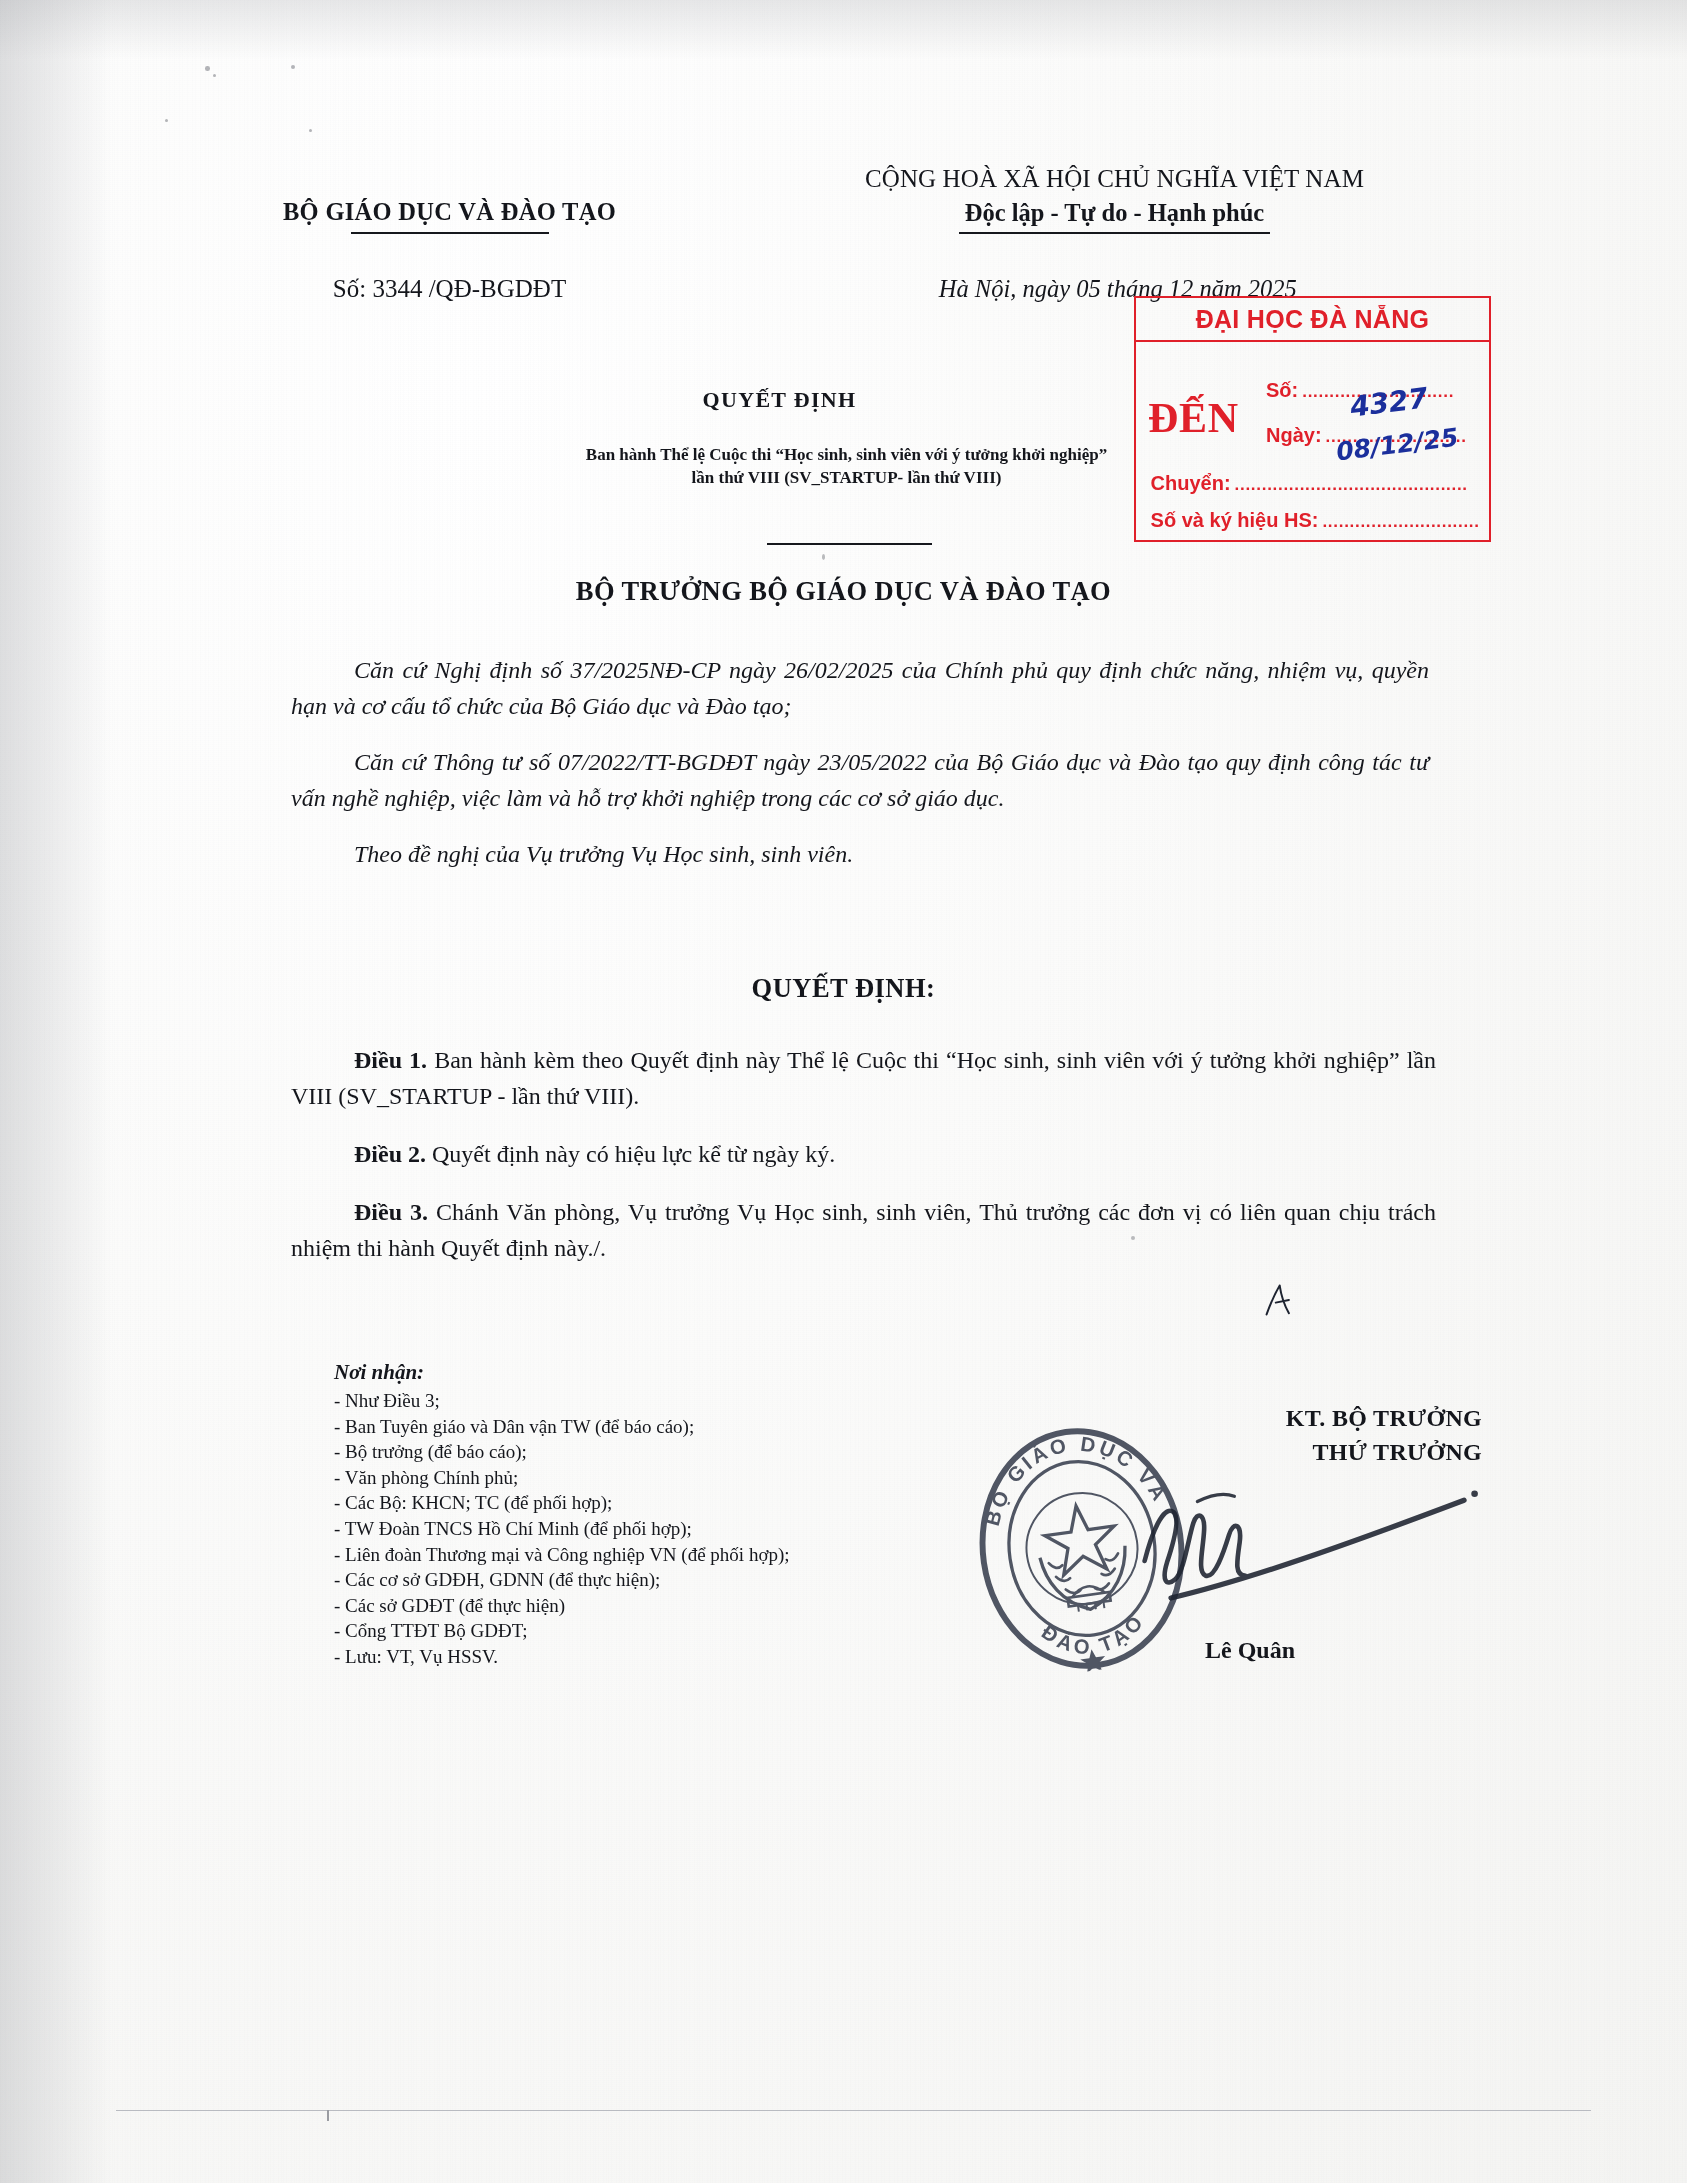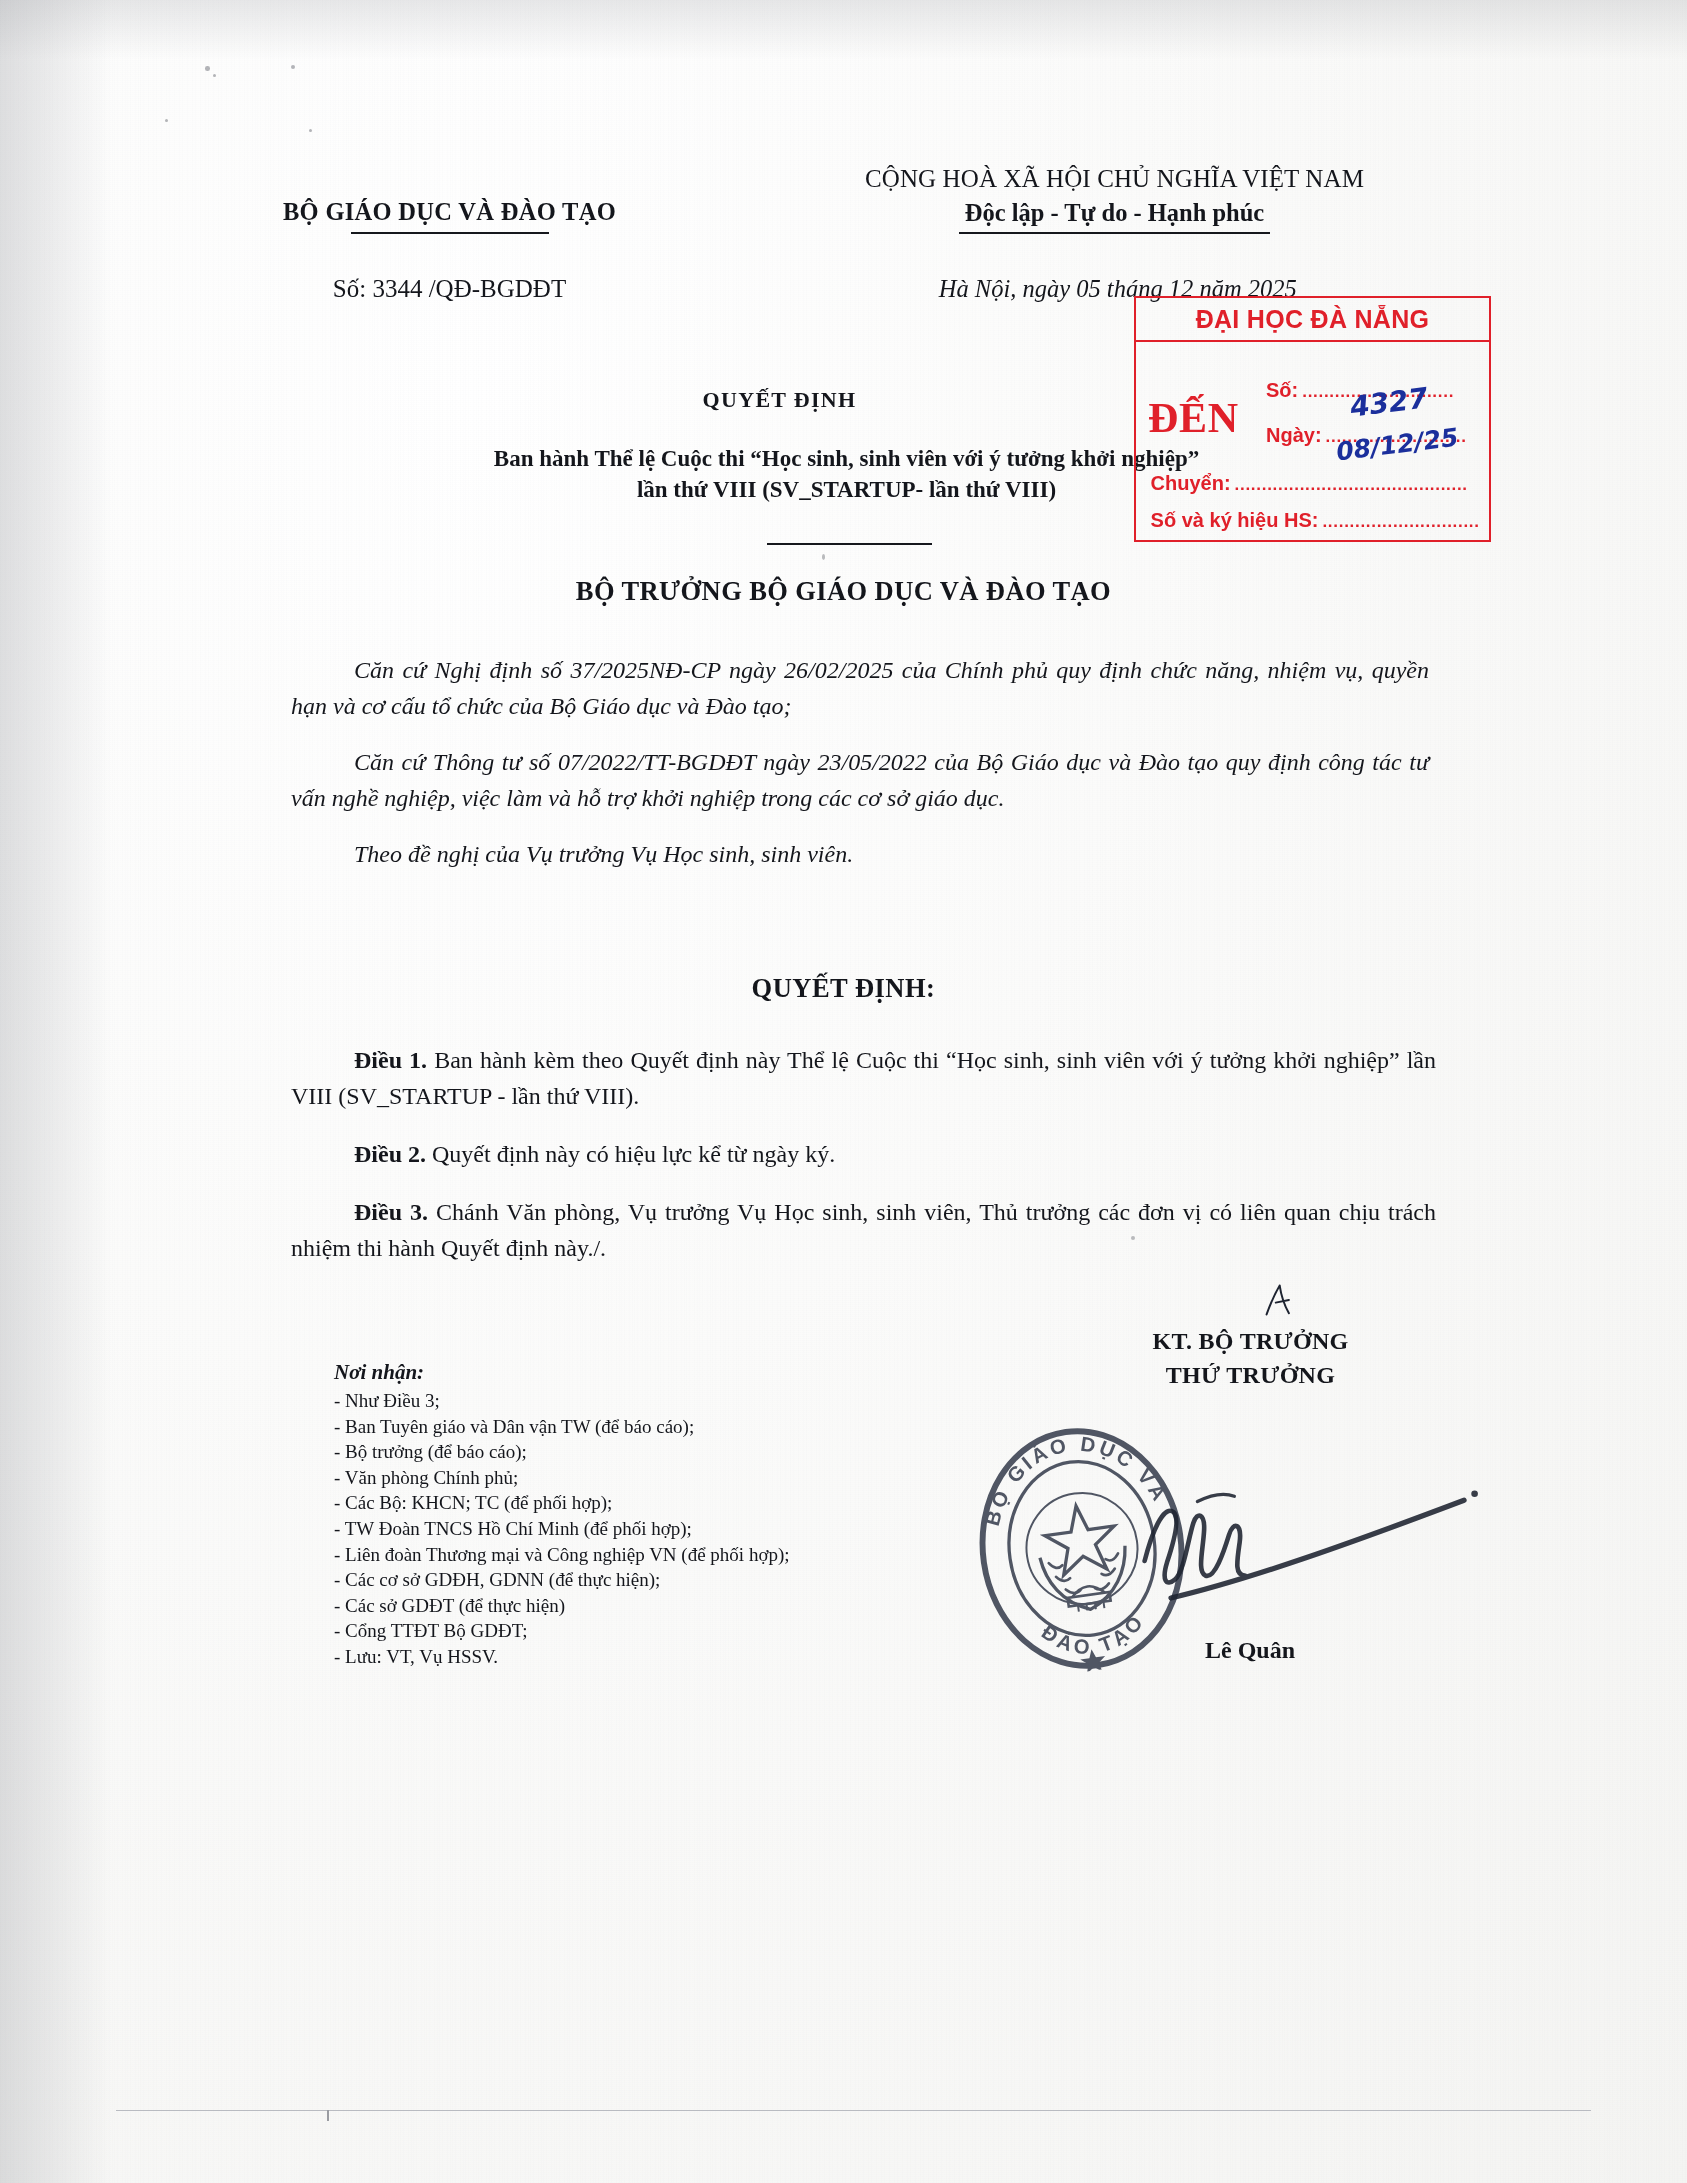--- a/index.html
+++ b/index.html
@@ -138,21 +138,21 @@
     font-size: 22px;
     font-weight: 700;
     letter-spacing: 1.3px;
   }
   .decision-subtitle {
     position: absolute;
     top: 443px;
     left: 284px;
     width: 1125px;
     text-align: center;
-    font-size: 23px;
+    font-size: 17px;
     font-weight: 700;
     line-height: 1.36;
   }
   .short-rule {
     position: absolute;
     top: 543px;
     left: 767px;
     width: 165px;
     height: 2px;
     background: #16181d;
@@ -225,24 +225,24 @@
     margin-bottom: 3.3px;
   }
   .recip-item {
     font-size: 19px;
     line-height: 1.345;
     white-space: nowrap;
   }
 
   .sign-block {
     position: absolute;
-    top: 1328px;
+    top: 1405px;
     left: 1019px;
     width: 463px;
-    text-align: center;
+    text-align: right;
   }
   .sign-role1 {
     font-size: 24px;
     font-weight: 700;
     letter-spacing: 0.3px;
   }
   .sign-role2 {
     font-size: 24px;
     font-weight: 700;
     margin-top: 6.6px;

